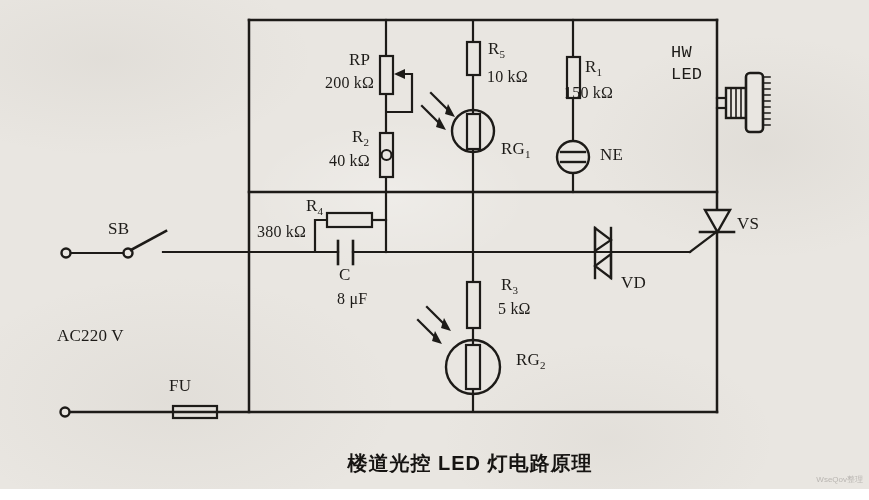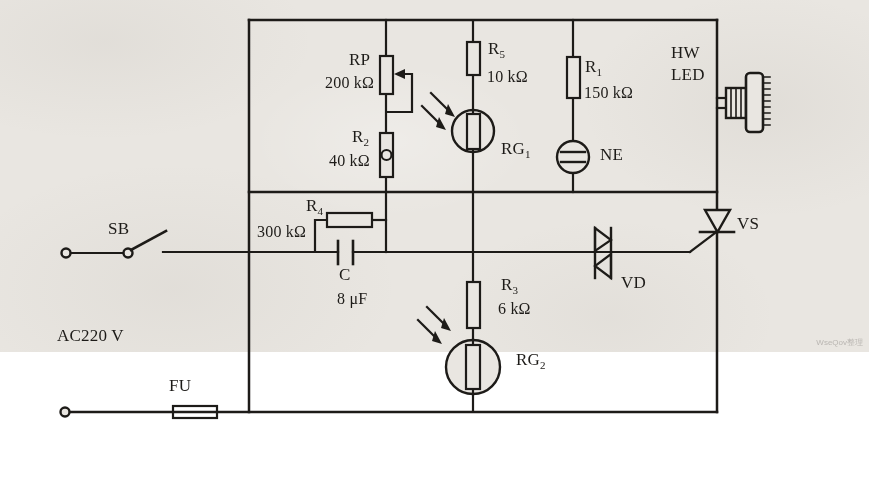--- a/index.html
+++ b/index.html
@@ -2,41 +2,41 @@
 <html><head>
 <meta charset="utf-8">
 <style>
   html,body{margin:0;padding:0;}
   body{
     width:869px;height:500px;
     font-family:"Liberation Serif", serif;
     overflow:hidden;
   }
   .stage{
-    position:relative;width:869px;height:352px;
+    position:relative;width:869px;height:489px;
     background:
       radial-gradient(300px 140px at 12% 12%, rgba(125,118,106,.07), transparent 70%),
       radial-gradient(260px 160px at 88% 30%, rgba(125,118,106,.08), transparent 70%),
       radial-gradient(320px 180px at 20% 82%, rgba(125,118,106,.07), transparent 70%),
       radial-gradient(240px 140px at 70% 90%, rgba(125,118,106,.06), transparent 70%),
       radial-gradient(200px 110px at 45% 40%, rgba(255,255,255,.25), transparent 70%),
       #e9e6e1;
   }
   svg.circuit{position:absolute;left:0;top:0;}
   .lbl{
     position:absolute;
     color:#1d1b18;
     font-size:16px;
     line-height:1.1;
     white-space:nowrap;
     letter-spacing:.2px;
   }
   .lbl.name{font-size:17px;}
   .lbl sub{font-size:11px;line-height:0;}
-  .hwled{line-height:22px;}
+  .hwled{line-height:22px;font-family:Liberation Mono, monospace;}
   .caption{
     position:absolute;left:270px;top:450px;width:400px;
     text-align:center;font-weight:bold;font-size:20px;
     color:#161412;letter-spacing:1px;
     font-family:"Liberation Sans", sans-serif;
   }
   .watermark{
     position:absolute;right:6px;bottom:4px;
     font-size:8px;color:rgba(145,142,138,.55);
     font-family:"Liberation Sans", sans-serif;
@@ -168,41 +168,42 @@
 
   <div class="lbl name" style="left:352px;top:128px"><span>R</span><sub>2</sub></div>
   <div class="lbl" style="left:329px;top:152px">40 kΩ</div>
 
   <div class="lbl name" style="left:488px;top:40px"><span>R</span><sub>5</sub></div>
   <div class="lbl" style="left:487px;top:68px">10 kΩ</div>
 
   <div class="lbl name" style="left:501px;top:140px"><span>RG</span><sub>1</sub></div>
 
   <div class="lbl name" style="left:585px;top:58px"><span>R</span><sub>1</sub></div>
-  <div class="lbl" style="left:584px;top:84px">150 kΩ</div>
+  <div class="lbl" style="left:564px;top:84px">150 kΩ</div>
 
   <div class="lbl name" style="left:600px;top:146px">NE</div>
 
   <div class="lbl name hwled" style="left:671px;top:42px">
     <span>HW</span><br>
     <span>LED</span>
   </div>
 
   <div class="lbl name" style="left:306px;top:197px"><span>R</span><sub>4</sub></div>
-  <div class="lbl" style="left:257px;top:223px">300 kΩ</div>
+  <div class="lbl" style="left:257px;top:223px">380 kΩ</div>
 
   <div class="lbl name" style="left:339px;top:266px">C</div>
   <div class="lbl" style="left:337px;top:290px">8 μF</div>
 
   <div class="lbl name" style="left:108px;top:220px">SB</div>
   <div class="lbl name" style="left:57px;top:327px">AC220 V</div>
   <div class="lbl name" style="left:169px;top:377px">FU</div>
 
   <div class="lbl name" style="left:501px;top:276px"><span>R</span><sub>3</sub></div>
-  <div class="lbl" style="left:498px;top:300px">6 kΩ</div>
+  <div class="lbl" style="left:498px;top:300px">5 kΩ</div>
 
   <div class="lbl name" style="left:516px;top:351px"><span>RG</span><sub>2</sub></div>
 
   <div class="lbl name" style="left:621px;top:274px">VD</div>
   <div class="lbl name" style="left:737px;top:215px">VS</div>
 
+  <div class="caption">楼道光控 LED 灯电路原理</div>
   <div class="watermark">WseQov整理</div>
 </div>
 
 </body></html>

